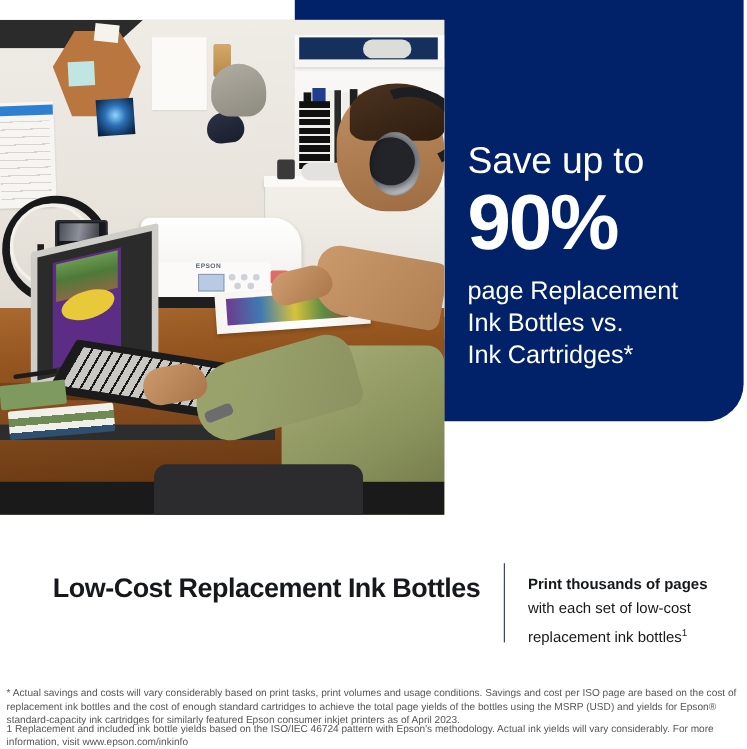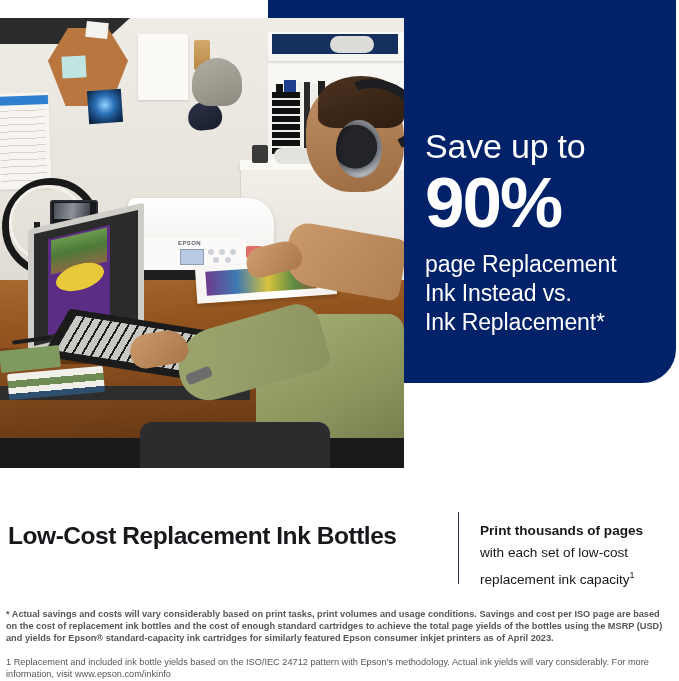--- a/index.html
+++ b/index.html
@@ -431,21 +431,21 @@
   
   .fineprint {
     position: absolute;
     left: 6px;
     width: 666px;
     font-size: 9.2px;
     line-height: 12.2px;
     color: #565656;
     font-weight: 400;
   }
-  .fineprint-1 { top: 608px; font-weight: bold; }
+  .fineprint-1 { top: 624px; }
   .fineprint-2 { top: 656px; }
   .fineprint p { margin: 0; }
 </style>
 </head>
 <body>
 
 <div class="hero">
 
   <div class="blue-panel" style="background: rgb(1, 33, 105);"></div>
 
@@ -548,38 +548,38 @@
       <div class="desk-dark-under"></div>
       <div class="chair"></div>
     </div>
   </div>
 
   <div class="promo-copy">
     <div class="promo-line1">Save up to</div>
     <div class="promo-big">90%</div>
     <div class="promo-sub">
       <div>page Replacement</div>
-      <div>Ink Instead vs.</div>
-      <div>Ink Replacement*</div>
+      <div>Ink Bottles vs.</div>
+      <div>Ink Cartridges*</div>
     </div>
   </div>
 </div>
 
 <div class="headline-row">
-  <div class="headline-left" style="color: rgb(22, 24, 28);">
+  <div class="headline-left" style="color: rgb(22, 24, 28); margin-left: 40px;">
     <div>Low-Cost Replacement Ink Bottles</div>
   </div>
 
   <div class="divider" style="background: rgb(42, 53, 86);"></div>
 
   <div class="headline-right" style="color: rgb(22, 24, 28);">
     <div class="strong">Print thousands of pages</div>
     <div>with each set of low-cost</div>
-    <div><span>replacement ink capacity</span><span class="sup">1</span></div>
+    <div><span>replacement ink bottles</span><span class="sup">1</span></div>
   </div>
 </div>
 
 <div class="fineprint fineprint-1" style="color: rgb(86, 86, 86);">
   <p>* Actual savings and costs will vary considerably based on print tasks, print volumes and usage conditions. Savings and cost per ISO page are based on the cost of replacement ink bottles and the cost of enough standard cartridges to achieve the total page yields of the bottles using the MSRP (USD) and yields for Epson® standard-capacity ink cartridges for similarly featured Epson consumer inkjet printers as of April 2023.</p>
 </div>
 <div class="fineprint fineprint-2" style="color: rgb(86, 86, 86);">
-  <p>1 Replacement and included ink bottle yields based on the ISO/IEC 24712 pattern with Epson's methodology. Actual ink yields will vary considerably. For more information, visit www.epson.com/inkinfo</p>
+  <p>1 Replacement and included ink bottle yields based on the ISO/IEC 46724 pattern with Epson's methodology. Actual ink yields will vary considerably. For more information, visit www.epson.com/inkinfo</p>
 </div>
 
 </body></html>

